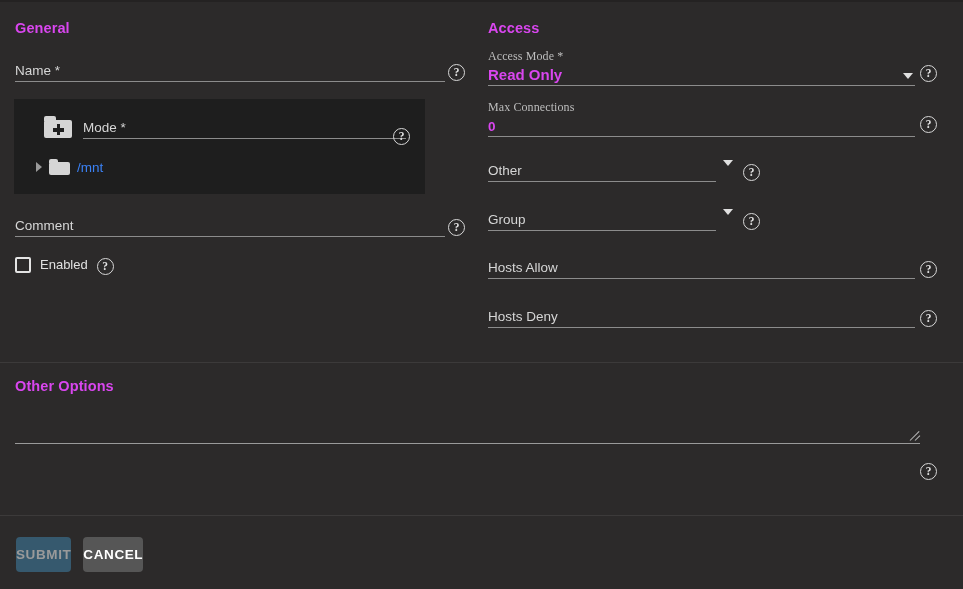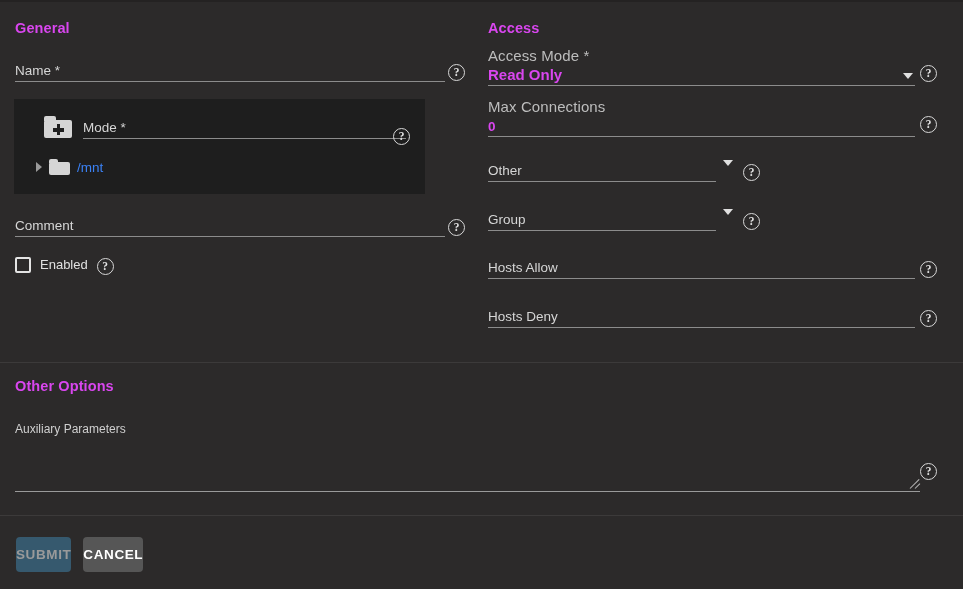--- a/index.html
+++ b/index.html
@@ -18,26 +18,27 @@
     height: 589px;
     background: #2c2a2a;
     border-top: 2px solid #242222;
     color: #dcdcdc;
   }
 
   
   .field { position: absolute; }
 
   .float-label {
-    font-size: 15px;
+    font-size: 12px;
     color: #bdbdbd;
     letter-spacing: .1px;
     line-height: 12px;
     margin-bottom: 2px;
     white-space: nowrap;
+    font-family: Liberation Serif, serif;
   }
 
   .input-line {
     position: relative;
     border-bottom: 1px solid #8c8c8c;
     height: 22px;
   }
   .input-line .placeholder {
     position: absolute;
     left: 0;
@@ -368,21 +369,20 @@
       <span class="placeholder">Hosts Deny</span>
     </div>
   </div>
   <div class="help" style="left:920px; top:308px;">?</div>
 
   <div class="divider" style="top:360px;"></div>
 
   <div class="section-title" style="left:15px; top:376px;">Other Options</div>
 
   <div class="textarea-field">
-    <div class="textarea-label">Auxiliary Parameters</div>
     <div class="textarea-box">
       <span class="resize-grip">
         <span class="g1"></span>
         <span class="g2"></span>
       </span>
     </div>
   </div>
   <div class="help" style="left:920px; top:461px;">?</div>
 
   <div class="divider" style="top:513px;"></div>

